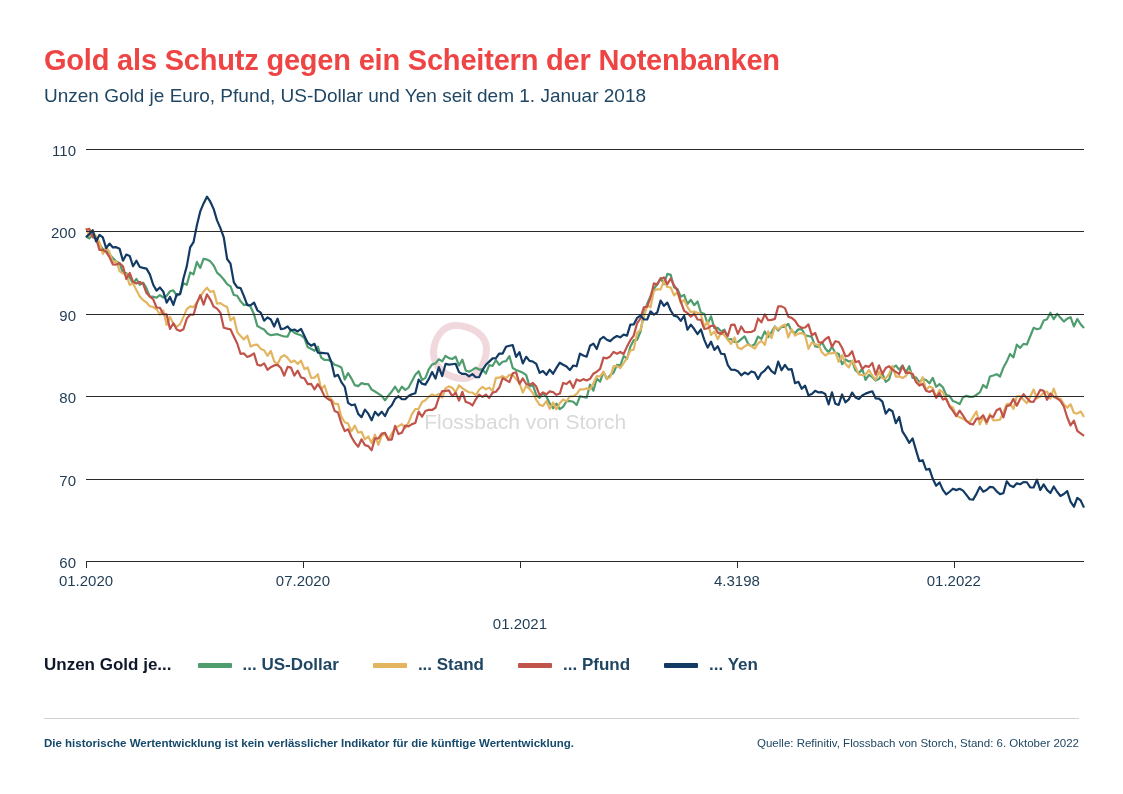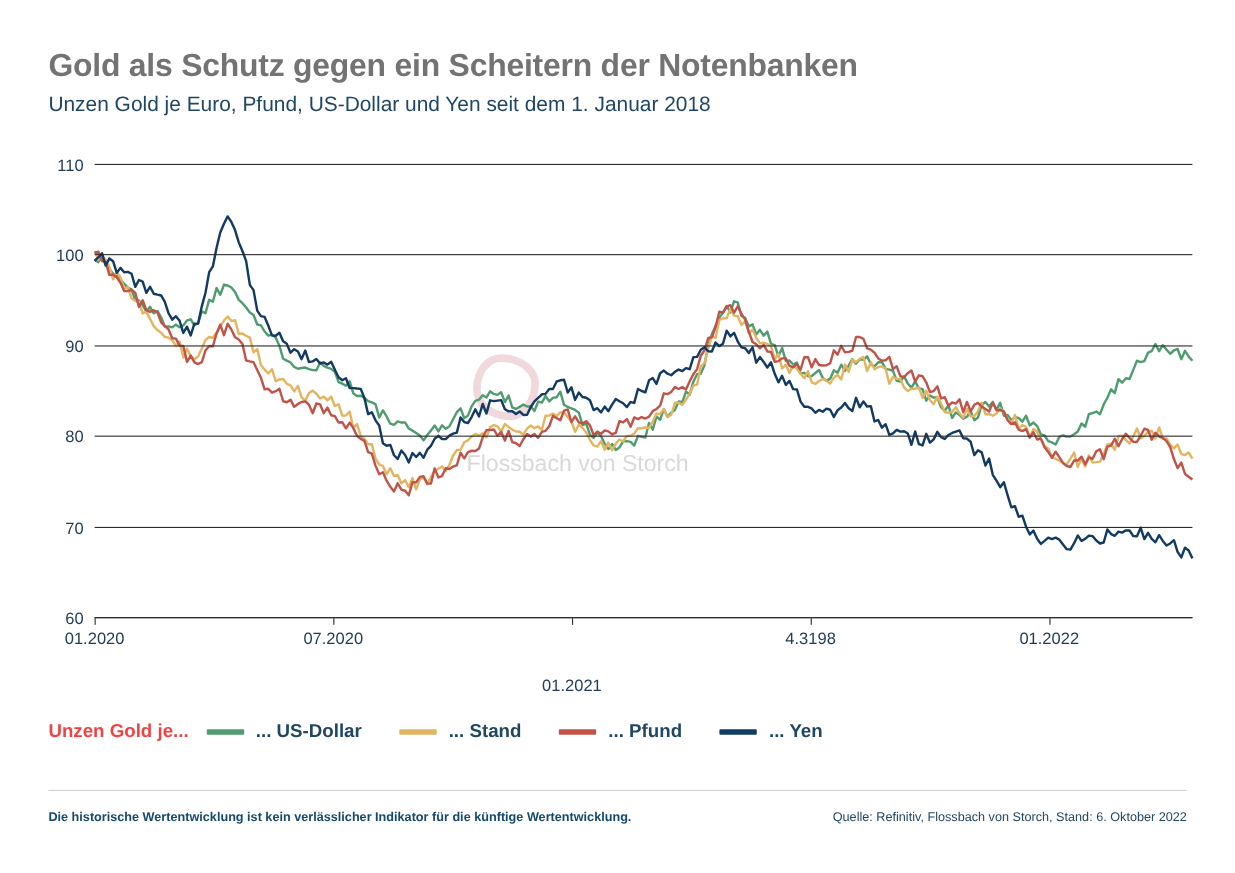--- a/index.html
+++ b/index.html
@@ -23,21 +23,21 @@
   }
   .header {
     position: absolute;
     left: 44px;
     top: 44px;
     width: 1040px;
   }
   .title {
     font-size: 29px;
     font-weight: bold;
-    color: #737373;
+    color: #ef4444;
     letter-spacing: -0.2px;
     line-height: 1.15;
     margin: 0;
   }
   .subtitle {
     font-size: 19px;
     font-weight: normal;
     color: #1f4663;
     margin: 8px 0 0 0;
     line-height: 1.2;
@@ -132,22 +132,22 @@
     position: absolute;
     left: 44px;
     top: 655px;
     display: flex;
     align-items: center;
     gap: 0;
     font-size: 17px;
   }
   .legend-title {
     font-weight: bold;
-    color: #ef4444;
-    margin-right: 16px;
+    color: #0f172a;
+    margin-right: 26px;
   }
   .legend-item {
     display: flex;
     align-items: center;
     margin-right: 34px;
   }
   .legend-swatch {
     width: 34px;
     height: 5px;
     margin-right: 11px;
@@ -208,21 +208,21 @@
         <div class="xaxis"></div>
       <div class="gridline" style="bottom: 0%;"></div>
           <div class="ytick" style="bottom: calc(0% - 9px); top: auto; transform: none;">60</div>
           <div class="gridline" style="bottom: 20%;"></div>
           <div class="ytick" style="bottom: calc(20% - 9px); top: auto; transform: none;">70</div>
           <div class="gridline" style="bottom: 40%;"></div>
           <div class="ytick" style="bottom: calc(40% - 9px); top: auto; transform: none;">80</div>
           <div class="gridline" style="bottom: 60%;"></div>
           <div class="ytick" style="bottom: calc(60% - 9px); top: auto; transform: none;">90</div>
           <div class="gridline" style="bottom: 80%;"></div>
-          <div class="ytick" style="bottom: calc(80% - 9px); top: auto; transform: none;">100</div>
+          <div class="ytick" style="bottom: calc(80% - 9px); top: auto; transform: none;">200</div>
           <div class="gridline" style="bottom: 100%;"></div>
           <div class="ytick" style="bottom: calc(100% - 9px); top: auto; transform: none;">110</div>
           <div class="xtick-label" style="left: 0%;">01.2020</div>
           <div class="xtick-mark" style="left: 0%;"></div>
           <div class="xtick-label" style="left: 21.74%;">07.2020</div>
           <div class="xtick-mark" style="left: 21.74%;"></div>
           <div class="xtick-label" style="left: 43.48%; margin-top: 43px;">01.2021</div>
           <div class="xtick-mark" style="left: 43.48%;"></div>
           <div class="xtick-label" style="left: 65.22%;">4.3198</div>
           <div class="xtick-mark" style="left: 65.22%;"></div>

